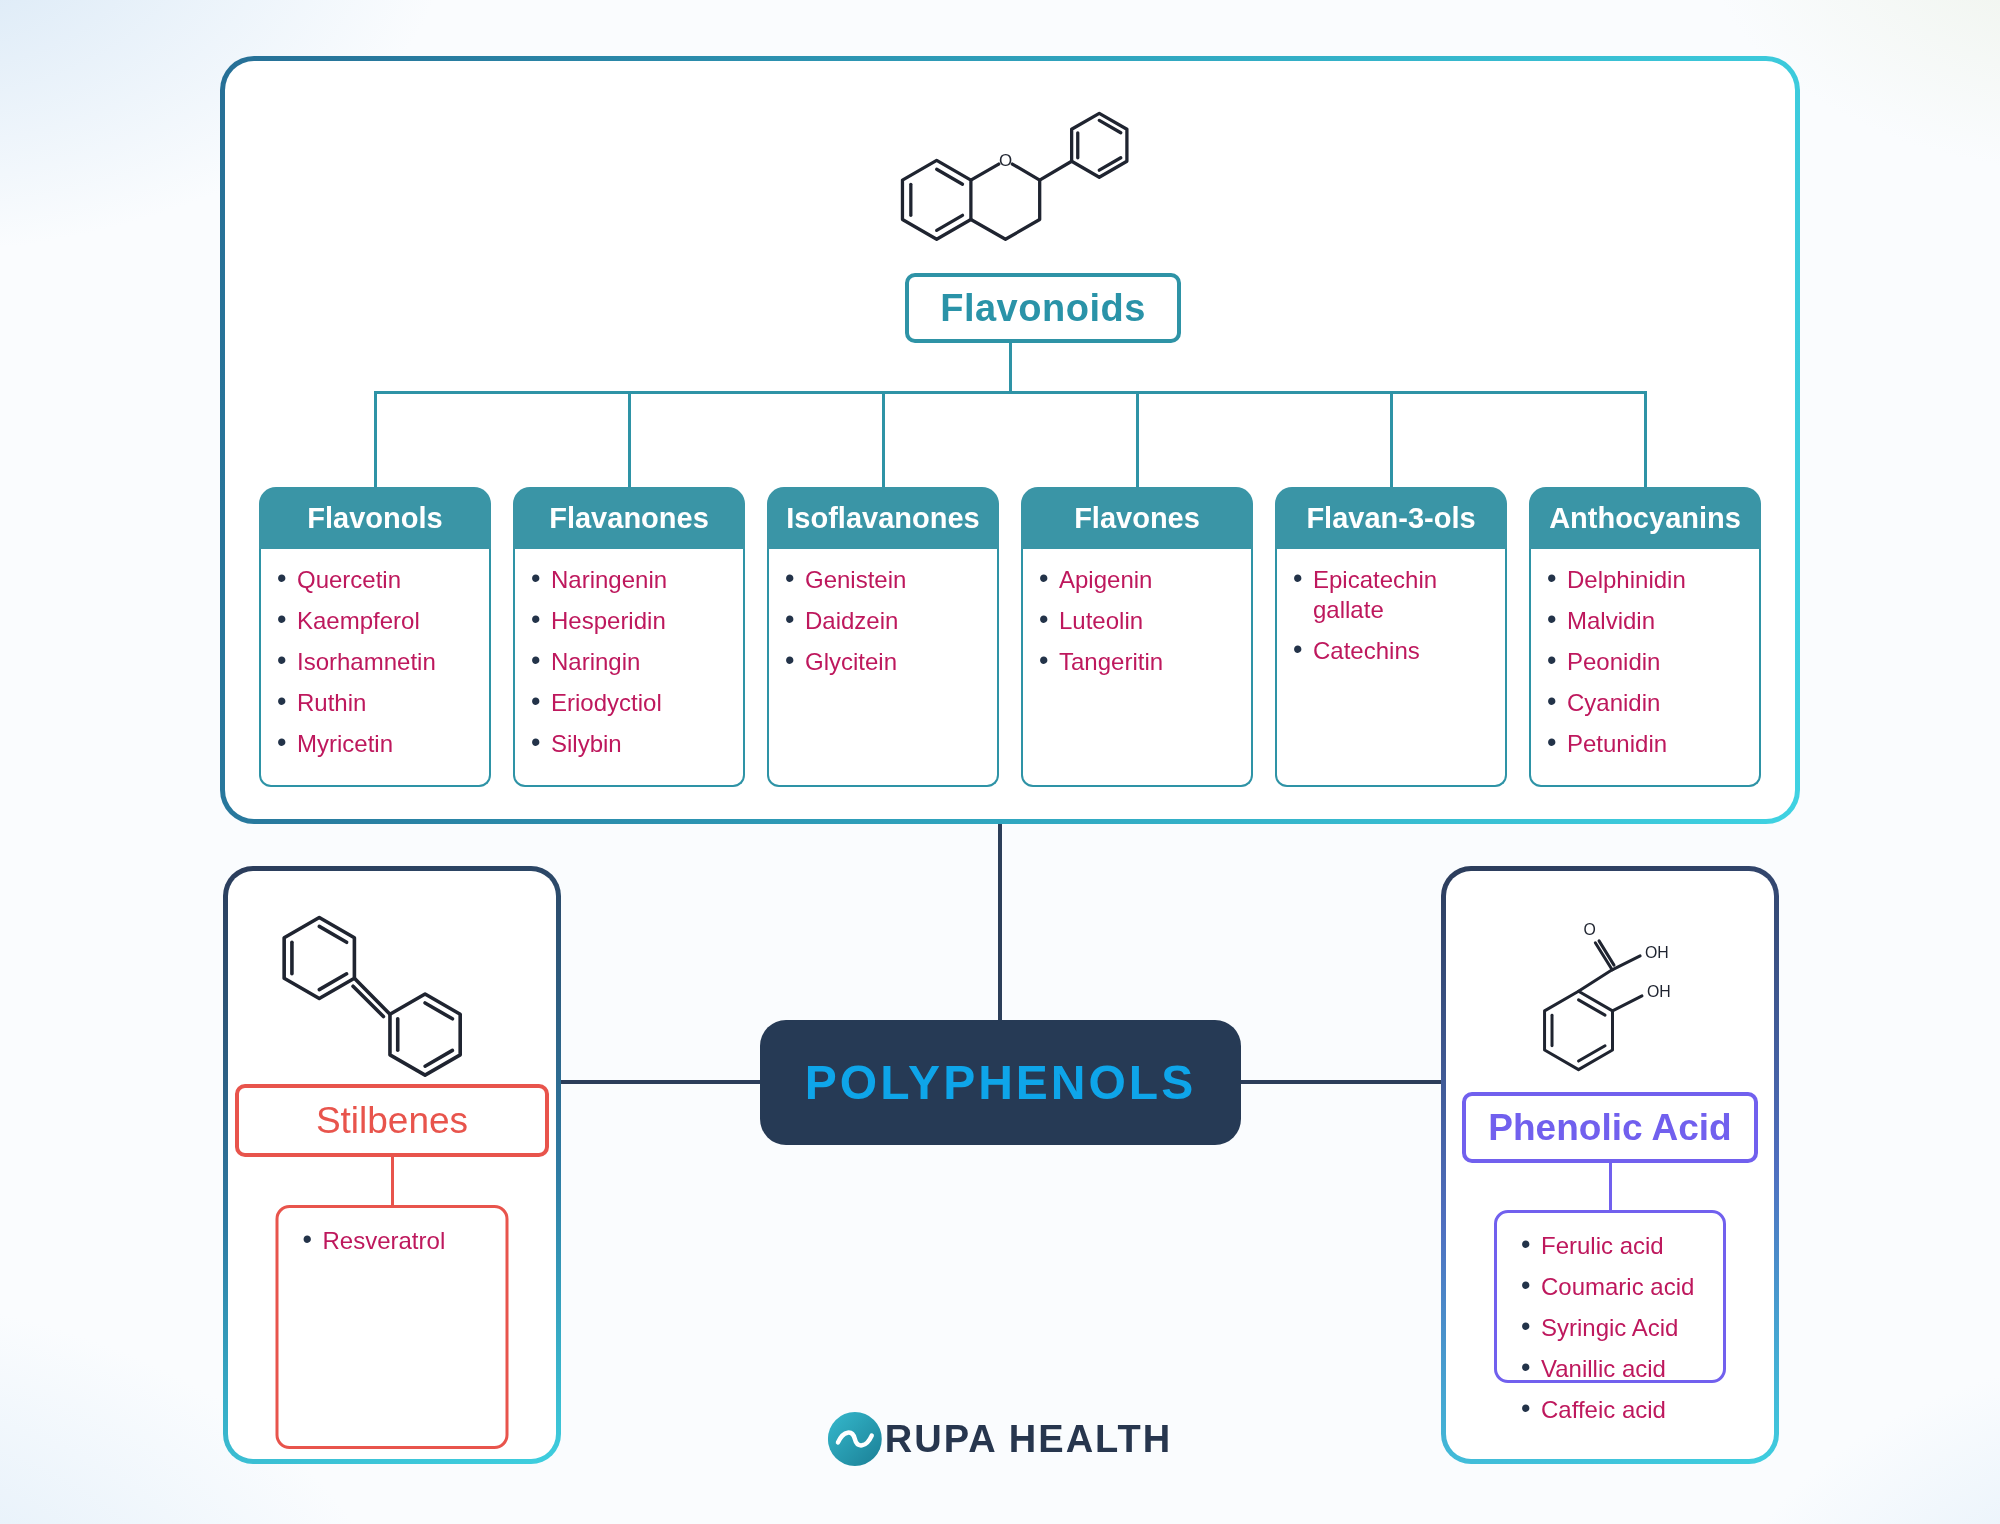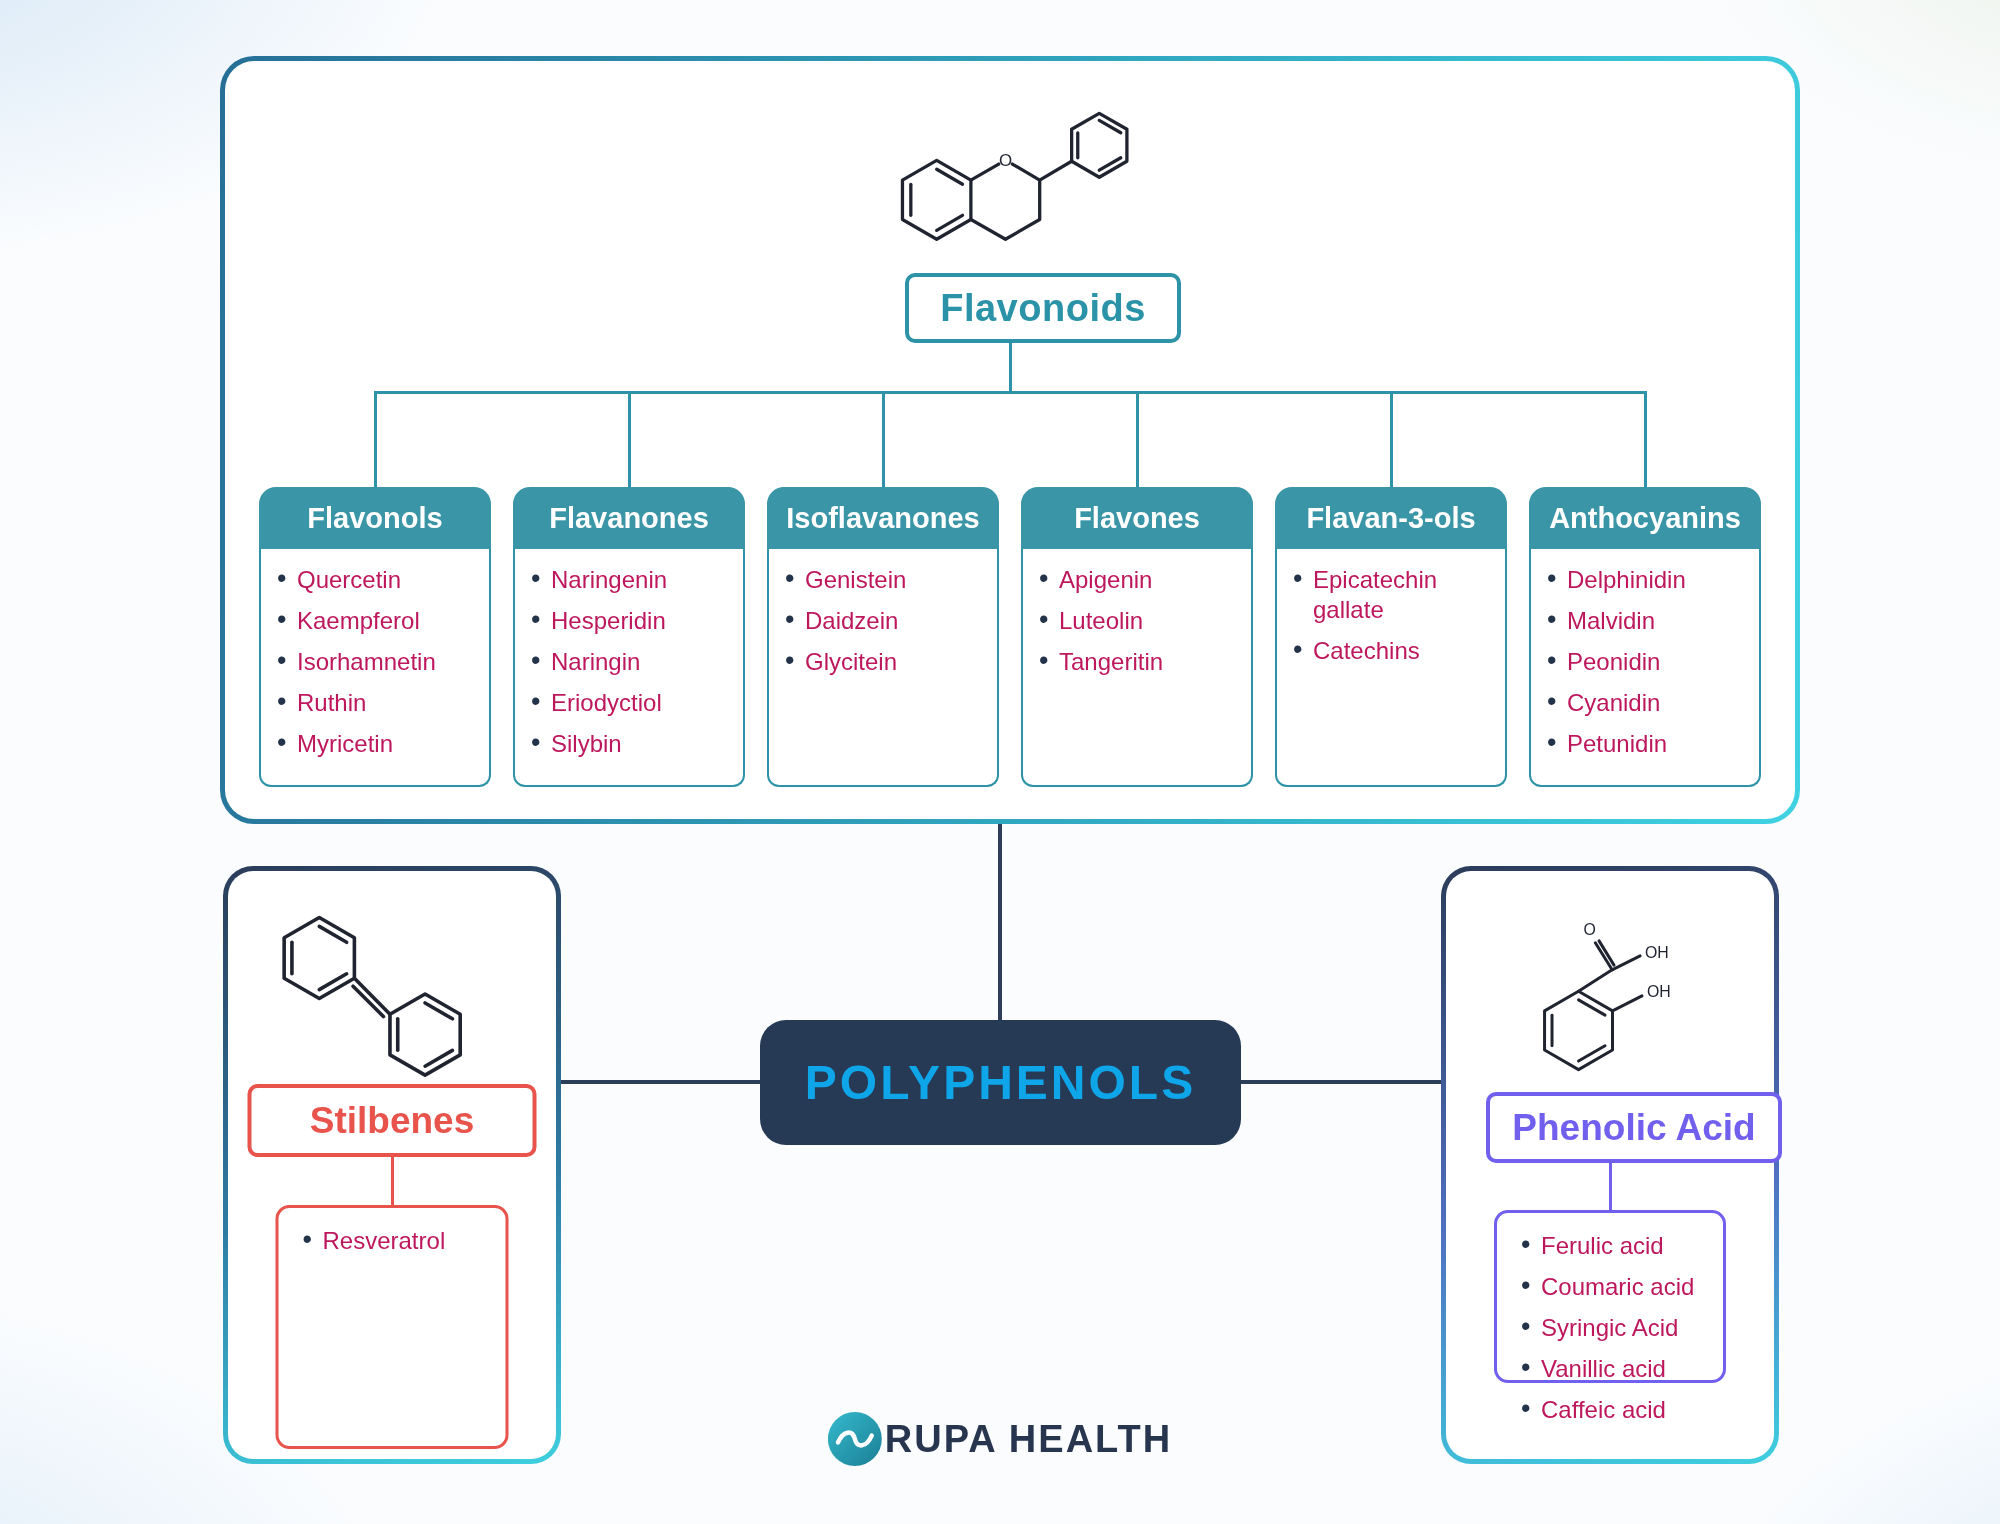--- a/index.html
+++ b/index.html
@@ -58,33 +58,33 @@
   .polyphenols-node { position:absolute; left:760px; top:1020px; width:481px; height:125px;
     background:#263A55; border-radius:26px; display:flex; align-items:center; justify-content:center;
     color:#0ea5e9; font-size:48px; font-weight:bold; letter-spacing:3px; }
   .conn { position:absolute; background:#2C3E5A; }
   .conn-top { left:998px; top:824px; width:4px; height:196px; }
   .conn-left { left:561px; top:1080px; width:200px; height:4px; }
   .conn-right { left:1241px; top:1080px; width:200px; height:4px; }
 
   
   .stilbenes-title { position:absolute; top:213px; left:50%; transform:translateX(-50%);
-    width:289px; height:73px; border:4px solid #E8544C; border-radius:10px; background:#fff;
+    width:314px; height:73px; border:4px solid #E8544C; border-radius:10px; background:#fff;
     display:flex; align-items:center; justify-content:center;
-    color:#E8544C; font-size:37px; font-weight:bold; }
+    color:#E8544C; font-size:37px; font-weight:normal; }
   .stub-red { position:absolute; left:calc(50% - 1.5px); top:286px; width:3px; height:48px; background:#E8544C; }
   .stilbenes-listbox { position:absolute; top:334px; left:50%; transform:translateX(-50%);
     width:233px; height:244px; background:#fff; border:3px solid #E8544C; border-radius:14px;
     padding:18px 6px 6px 12px; }
 
   
   .phenolic-title { position:absolute; top:221px; left:50%; transform:translateX(-50%);
     width:296px; height:71px; border:4px solid #7160EE; border-radius:10px; background:#fff;
     display:flex; align-items:center; justify-content:center;
-    color:#7160EE; font-size:37px; font-weight:bold;margin-left:24px; }
+    color:#7160EE; font-size:37px; font-weight:bold; }
   .stub-purple { position:absolute; left:calc(50% - 1.5px); top:292px; width:3px; height:47px; background:#7160EE; }
   .phenolic-listbox { position:absolute; top:339px; left:50%; transform:translateX(-50%);
     width:232px; height:173px; background:#fff; border:3px solid #7160EE; border-radius:14px;
     padding:18px 4px 6px 12px; }
 
   
   .brand { position:absolute; left:50%; top:1412px; transform:translateX(-50%);
     display:flex; align-items:center; gap:3px; }
   .brand-icon { width:54px; height:54px; }
   .brand-name { color:#27364E; font-size:38px; font-weight:bold; letter-spacing:2px; white-space:nowrap; }

